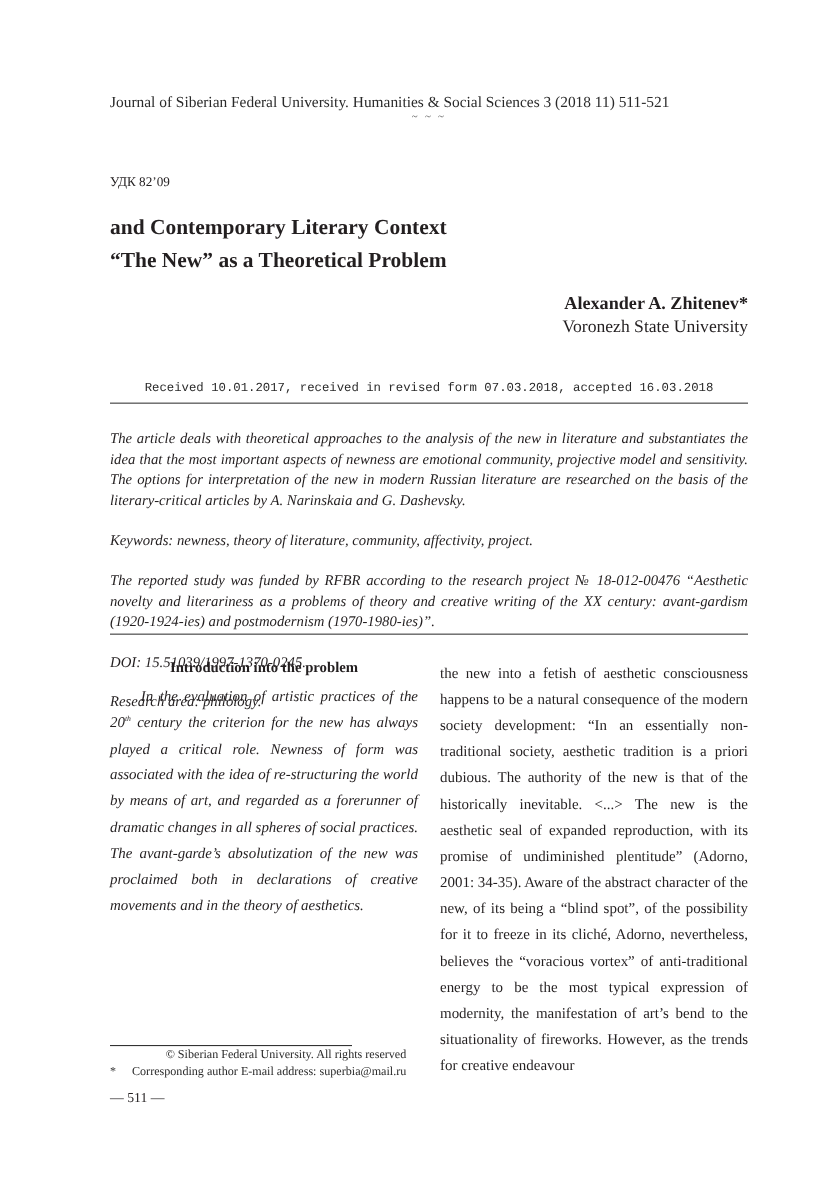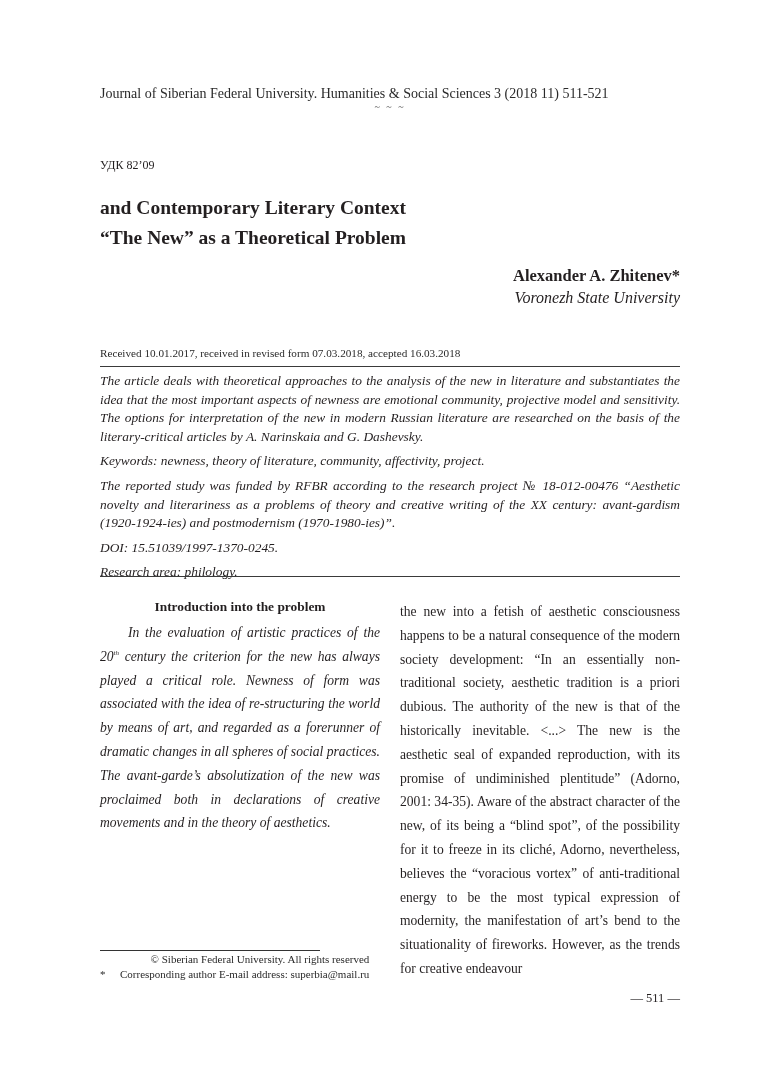--- a/index.html
+++ b/index.html
@@ -21,46 +21,46 @@
   }
   .udk { left: 100px; top: 158px; font-size: 12px; }
   .title {
     left: 100px; top: 193px; width: 500px;
     font-weight: bold; font-size: 19.5px; line-height: 30px;
   }
   .author-block {
     right: 80px; top: 265px; text-align: right; margin-left: 32px;
   }
   .author-name { font-weight: bold; font-size: 16.5px; line-height: 22px; }
-  .affil { font-style: italic; font-size: 16px; line-height: 21px; }
+  .affil { font-size: 16px; line-height: 21px; }
   .received {
     left: 100px; width: 580px; top: 347px;
-    font-size: 11.2px; color: #2a2a2a;
+    text-align: center; font-size: 11.2px; color: #2a2a2a; font-family: Liberation Mono, monospace;
   }
   .rule { left: 100px; width: 580px; height: 1.3px; background: #3a3a3a; }
   .abstract-block {
     left: 100px; width: 580px; top: 372px;
     font-style: italic; font-size: 13.4px; line-height: 18.6px;
   }
-  .abstract-block p { text-align: justify; margin-bottom: 6px; }
+  .abstract-block p { text-align: justify; margin-bottom: 6px; margin-top: 18px; }
   .col {
     width: 280px; font-size: 13.6px; line-height: 23.8px; text-align: justify;
   }
   .col-left { left: 100px; top: 597px; }
   .col-right { left: 400px; top: 600px; }
   .section-heading {
     font-weight: bold; text-align: center; font-size: 13.4px; line-height: 20px; margin-bottom: 4px;
   }
   .indent { text-indent: 28px; font-style: italic; }
   .fn-rule { left: 100px; top: 950px; width: 220px; height: 1px; background: #333; }
   .footnotes { left: 100px; top: 952px; font-size: 11px; line-height: 15px; color: #2a2a2a; }
   .fn-line { display: flex; justify-content: flex-end; }
   .fn-mark { width: 20px; display: inline-block; }
   .page-number {
-    left: 100px; width: 580px; top: 991px; text-align: right; font-size: 12.5px;
+    left: 100px; width: 580px; top: 991px; text-align: left; font-size: 12.5px;
   }
   sup { font-size: 7px; vertical-align: super; line-height: 0; }
 </style>
 </head>
 <body>
 
 <div class="abs running-head">Journal of Siberian Federal University. Humanities &amp; Social Sciences 3 (2018 11) 511-521</div>
 <div class="abs tilde">~ ~ ~</div>
 
 <div class="abs udk">УДК 82’09</div>

